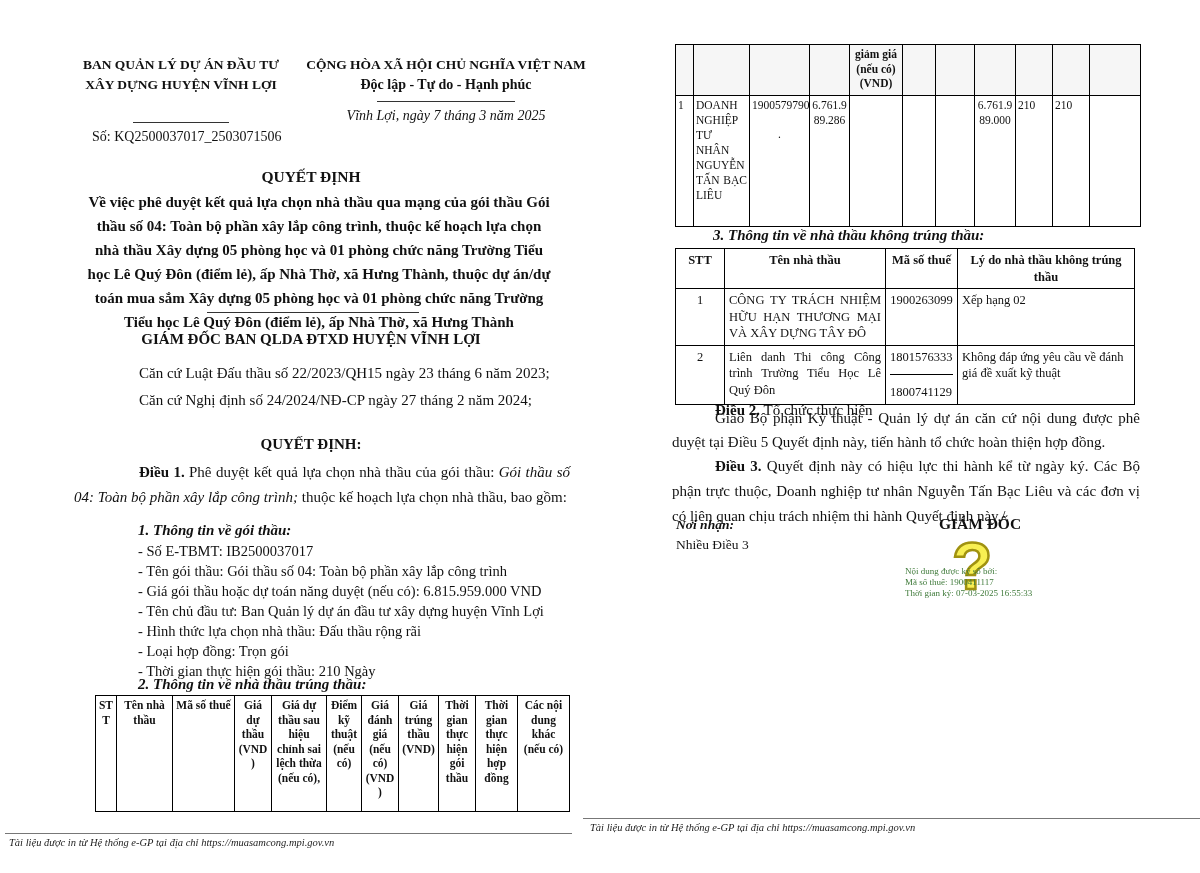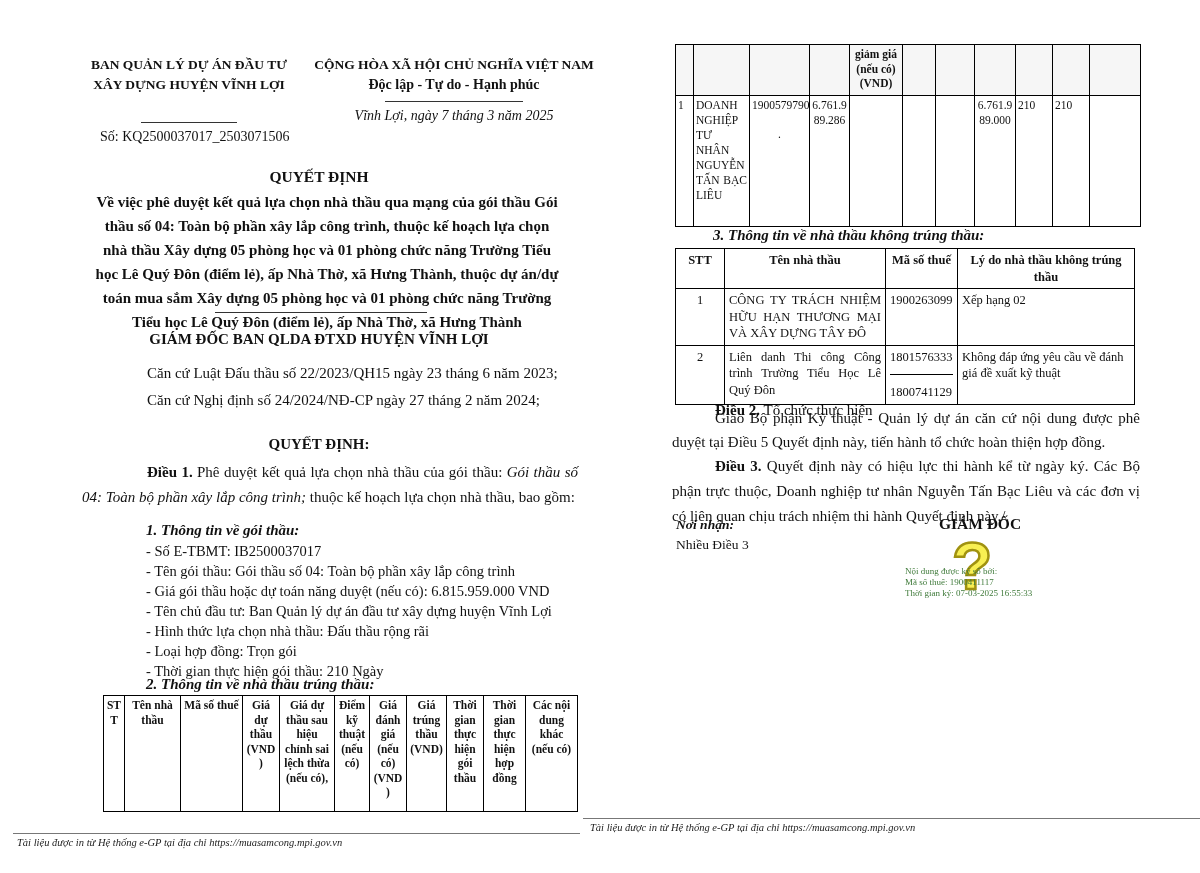--- a/index.html
+++ b/index.html
@@ -2,21 +2,21 @@
 <html><head>
 <meta charset="utf-8">
 <style>
   html,body{margin:0;padding:0;}
   body{
     width:1200px;height:873px;position:relative;background:#ffffff;
     font-family:"Liberation Serif","DejaVu Serif",serif;color:#111;
     -webkit-font-smoothing:antialiased;overflow:hidden;
   }
   .page{position:absolute;top:0;width:600px;height:873px;}
-  #page-left{left:13px;}
+  #page-left{left:5px;}
   #page-right{left:600px;}
   .abs{position:absolute;}
   .b{font-weight:bold;}
   .i{font-style:italic;}
   .bi{font-weight:bold;font-style:italic;}
   .rule{position:absolute;height:1px;background:#333;}
   .frule{position:absolute;height:1px;background:#777;}
 
   
   .org-block{left:56px;top:55px;width:240px;text-align:center;font-weight:bold;font-size:13.5px;line-height:20px;}
@@ -210,21 +210,21 @@
     <tbody>
         <tr class="hdr-row">
       <td>STT</td>
       <td>Tên nhà thầu</td>
       <td>Mã số thuế</td>
       <td>Lý do nhà thầu không trúng thầu</td>
     </tr>
     <tr class="r1">
       <td style="text-align:center;">1</td>
       <td class="cell-name">CÔNG TY TRÁCH NHIỆM HỮU HẠN THƯƠNG MẠI VÀ XÂY DỰNG TÂY ĐÔ</td>
-      <td style="text-align:left;">
+      <td style="text-align:center;">
         <div>1900263099</div>
 
       </td>
       <td>Xếp hạng 02</td>
     </tr>
     <tr class="r2">
       <td style="text-align:center;">2</td>
       <td class="cell-name">Liên danh Thi công Công trình Trường Tiểu Học Lê Quý Đôn</td>
       <td style="text-align:left;">
         <div>1801576333</div>

